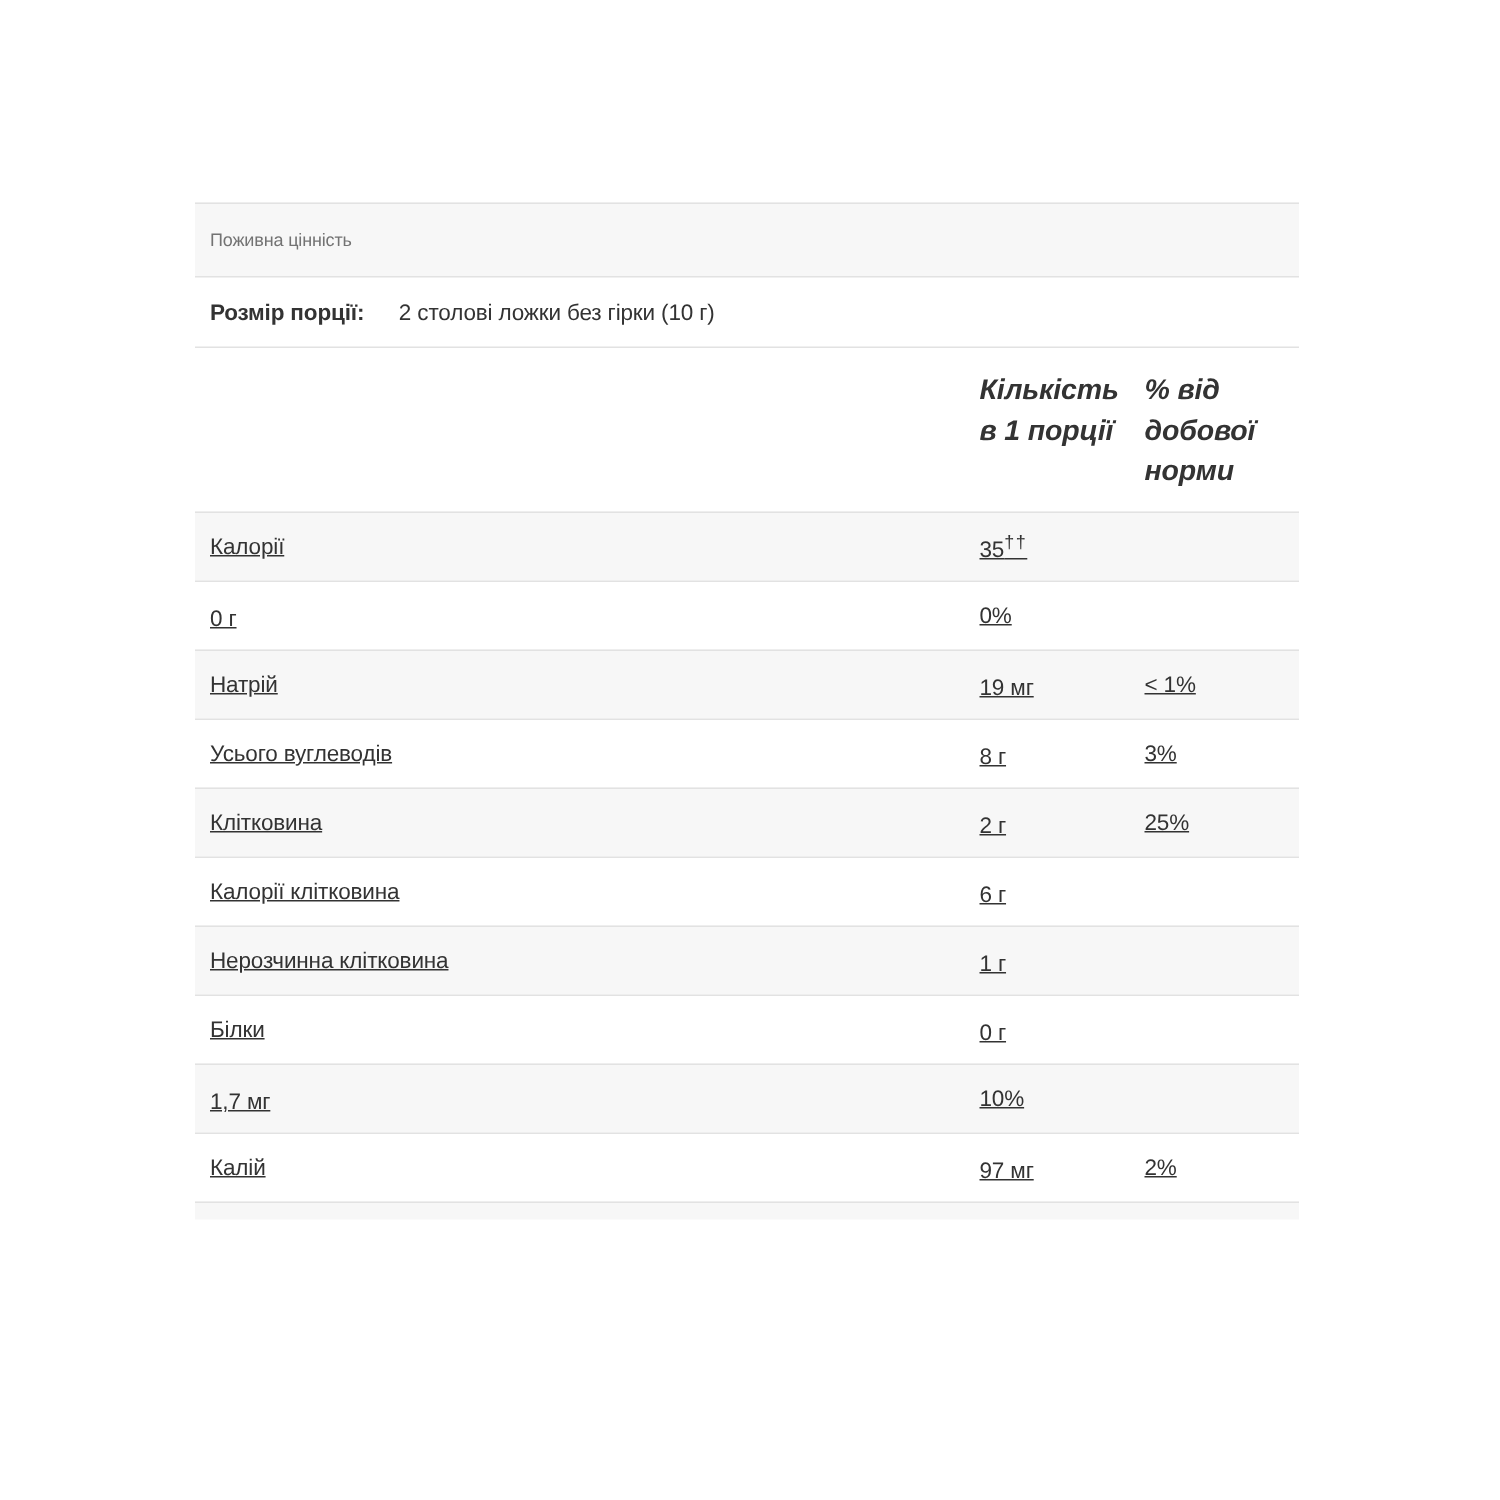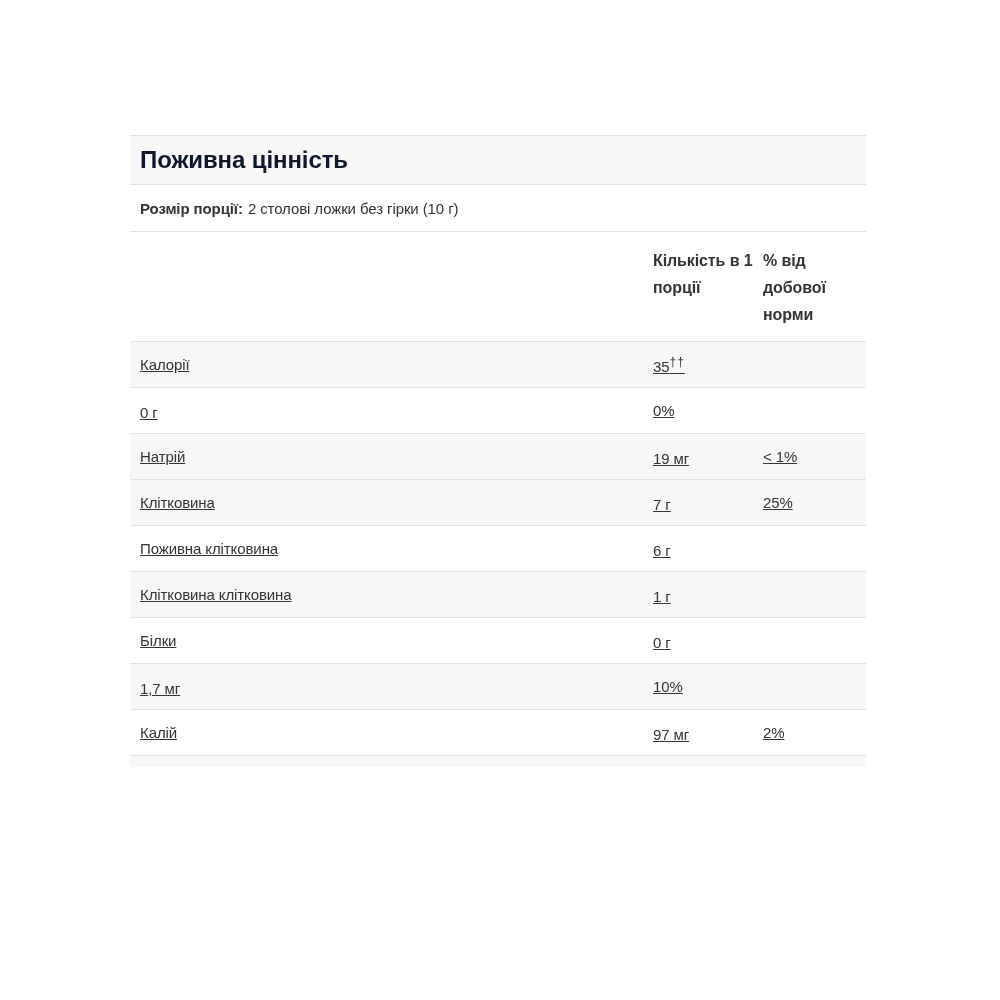--- a/index.html
+++ b/index.html
@@ -3,26 +3,26 @@
 <meta charset="utf-8">
 <style>
   * { margin: 0; padding: 0; box-sizing: border-box; }
   html, body { width: 1000px; height: 1000px; background: #ffffff;
     font-family: "Liberation Sans", sans-serif; color: #333; }
   .panel { position: absolute; left: 130px; top: 135px; width: 736px;
     letter-spacing: -0.1px; }
   .row { border-top: 1px solid #e2e2e2; }
   .row.gray { background: #f7f7f7; }
   .title-row { height: 49px; display: flex; align-items: center; padding-left: 10px; }
-  .title-row .t { font-size: 24px; font-weight: bold; color: #0f172a; }
+  .title-row .t { font-size: 12px; font-weight: normal; color: #737373; }
   .info-row { height: 47px; display: flex; align-items: center; padding-left: 10px;
-    font-size: 15px; }
+    font-size: 15px; gap: 18px; }
   .info-row b { font-weight: bold; margin-right: 5px; }
   .head-row { height: 110px; display: grid; grid-template-columns: 513px 110px auto;
-    padding: 15px 0 0 10px; font-size: 16px; font-weight: bold; line-height: 27px; }
+    padding: 15px 0 0 10px; font-size: 19px; font-weight: bold; line-height: 27px; font-style: italic; }
   .head-row .c2 { width: 100px; }
   .head-row .c3 { width: 85px; }
   .data-row { height: 46px; display: grid; grid-template-columns: 513px 110px auto;
     align-items: center; padding-left: 10px; font-size: 15px; text-decoration: underline; }
   .data-row .amt sup { font-size: 12px; vertical-align: super; letter-spacing: 1px; }
   .bottom-strip { height: 12px; background: #f7f7f7;
     border-top: 1px solid #e2e2e2; }
 </style>
 </head>
 <body>
@@ -56,35 +56,40 @@
     <span class="amt"><span>0 г</span><sup></sup></span>
     <span>0%</span>
   </div>
 
   <div class="row data-row gray">
     <span>Натрій</span>
     <span class="amt"><span>19 мг</span><sup></sup></span>
     <span>&lt; 1%</span>
   </div>
 
+  <div class="row data-row">
+    <span>Усього вуглеводів</span>
+    <span class="amt"><span>8 г</span><sup></sup></span>
+    <span>3%</span>
+  </div>
 
   <div class="row data-row gray">
     <span>Клітковина</span>
-    <span class="amt"><span>7 г</span><sup></sup></span>
+    <span class="amt"><span>2 г</span><sup></sup></span>
     <span>25%</span>
   </div>
 
   <div class="row data-row">
-    <span>Поживна клітковина</span>
+    <span>Калорії клітковина</span>
     <span class="amt"><span>6 г</span><sup></sup></span>
     <span></span>
   </div>
 
   <div class="row data-row gray">
-    <span>Клітковина клітковина</span>
+    <span>Нерозчинна клітковина</span>
     <span class="amt"><span>1 г</span><sup></sup></span>
     <span></span>
   </div>
 
   <div class="row data-row">
     <span>Білки</span>
     <span class="amt"><span>0 г</span><sup></sup></span>
     <span></span>
   </div>
 

